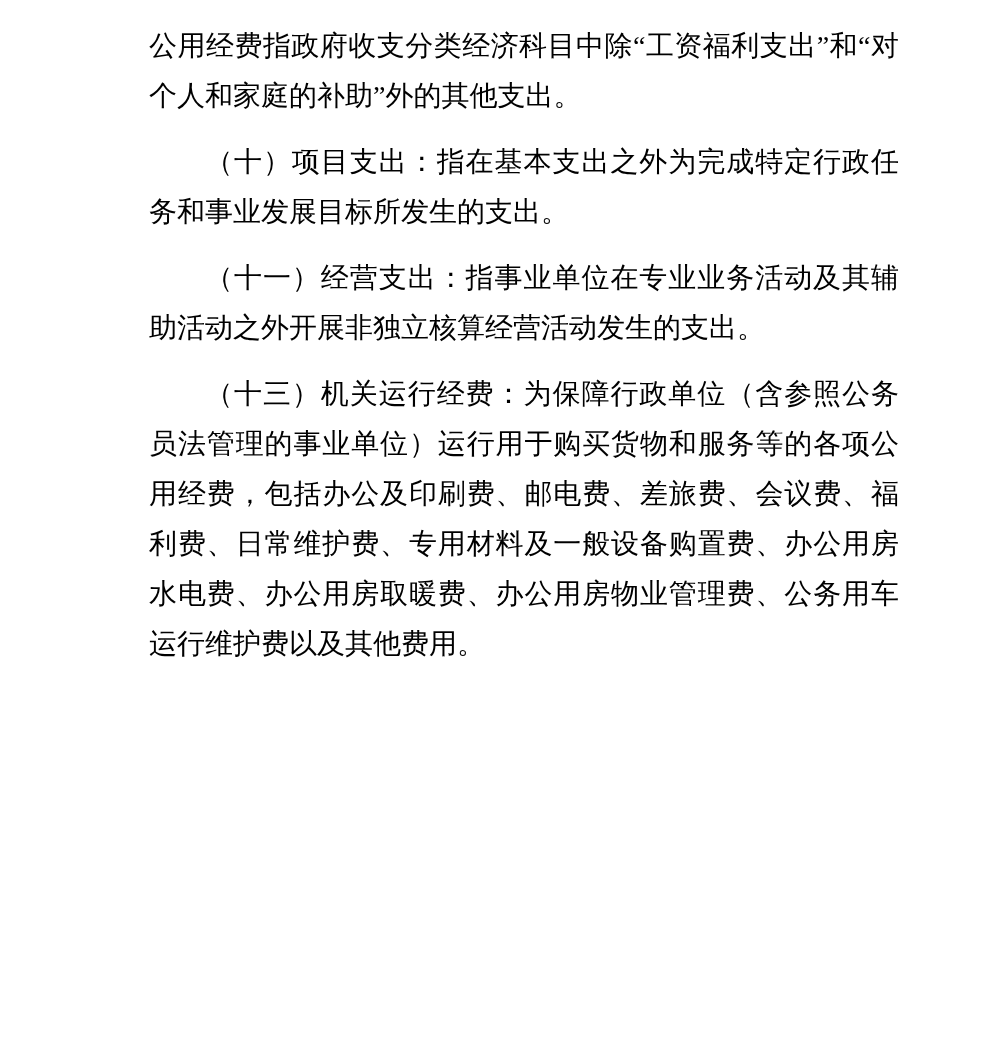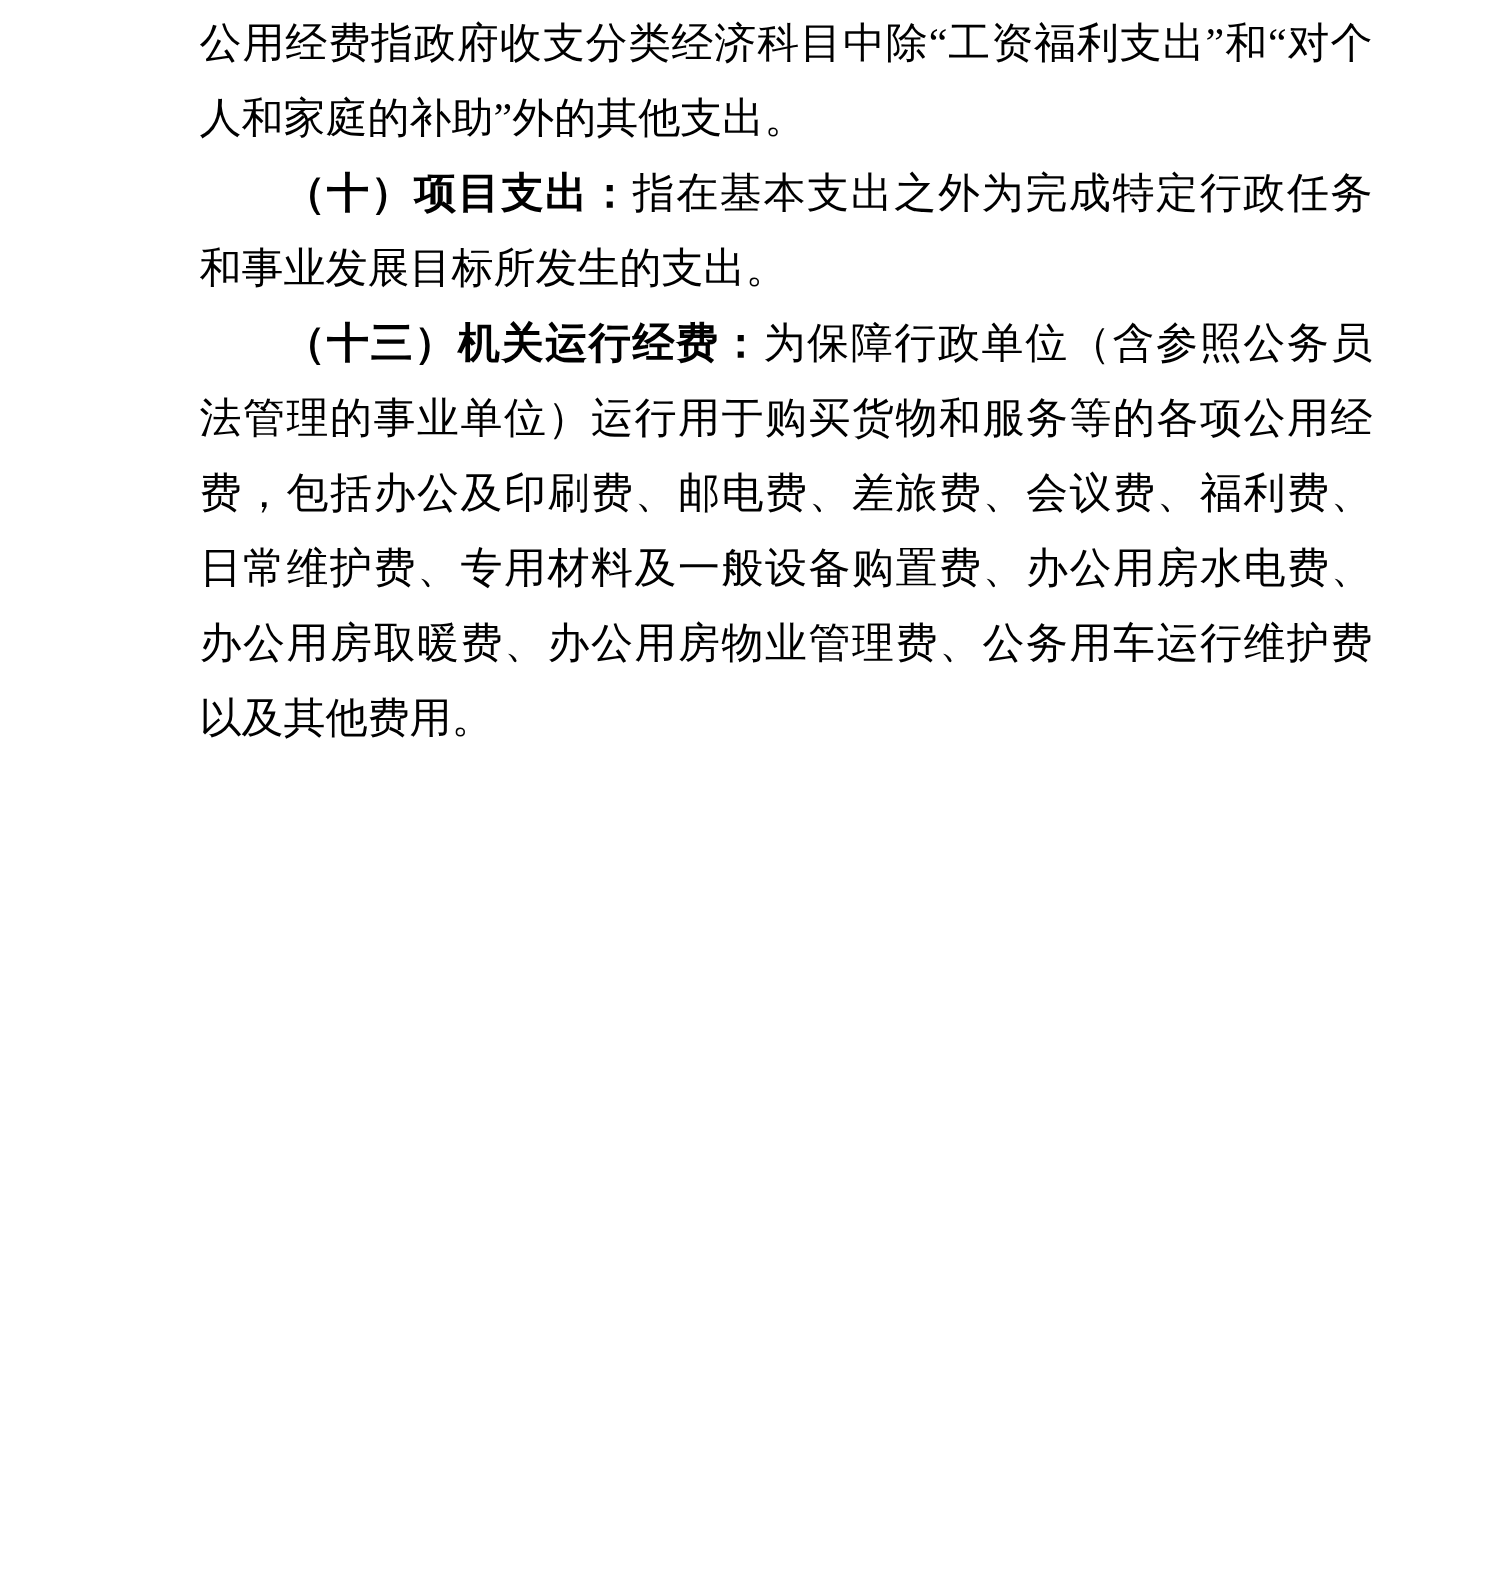--- a/index.html
+++ b/index.html
@@ -20,40 +20,41 @@
     top: 5px;
     width: 782px;
     font-family: "Liberation Serif", "DejaVu Serif", serif;
     font-size: 28px;
     line-height: 50px;
     color: #000000;
     text-align: justify;
     text-justify: inter-ideograph;
   }
   .para {
-    margin: 0;
+    margin: 16px;
     padding: 0;
   }
   .para.indent {
     text-indent: 2em;
   }
   .label {
-    font-weight: 700;
+    font-weight: 400;
   }
 </style>
 </head>
 <body>
 
 <div class="page">
   <div class="doc">
 
     <p class="para"><span>公用经费指政府收支分类经济科目中除“工资福利支出”和“对个人和家庭的补助”外的其他支出。</span></p>
 
     <p class="para indent"><span class="label">（十）项目支出：</span><span>指在基本支出之外为完成特定行政任务和事业发展目标所发生的支出。</span></p>
 
+    <p class="para indent"><span class="label">（十一）经营支出：</span><span>指事业单位在专业业务活动及其辅助活动之外开展非独立核算经营活动发生的支出。</span></p>
 
 
     <p class="para indent"><span class="label">（十三）机关运行经费：</span><span>为保障行政单位（含参照公务员法管理的事业单位）运行用于购买货物和服务等的各项公用经费，包括办公及印刷费、邮电费、差旅费、会议费、福利费、日常维护费、专用材料及一般设备购置费、办公用房水电费、办公用房取暖费、办公用房物业管理费、公务用车运行维护费以及其他费用。</span></p>
 
     <p class="para indent"></p>
 
   </div>
 </div>
 
 </body></html>

